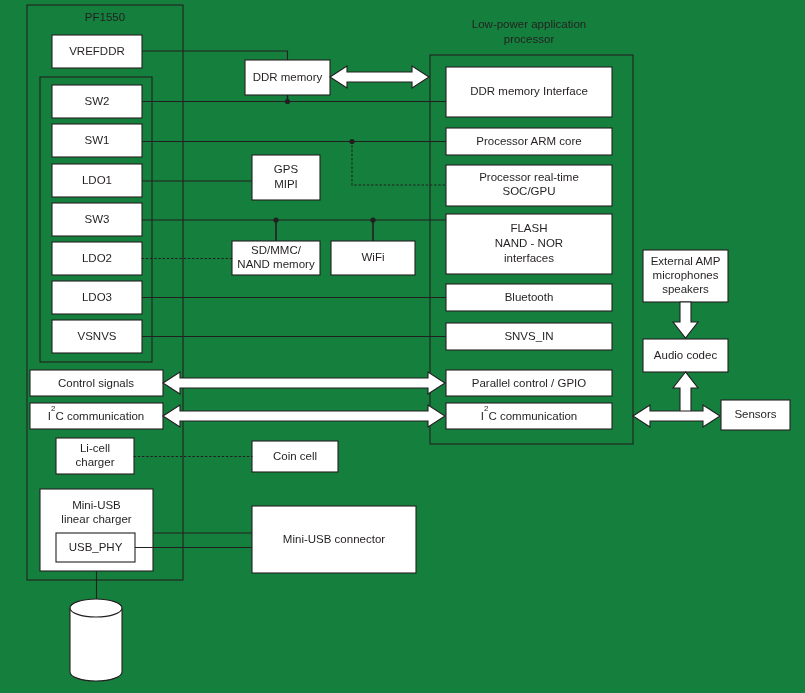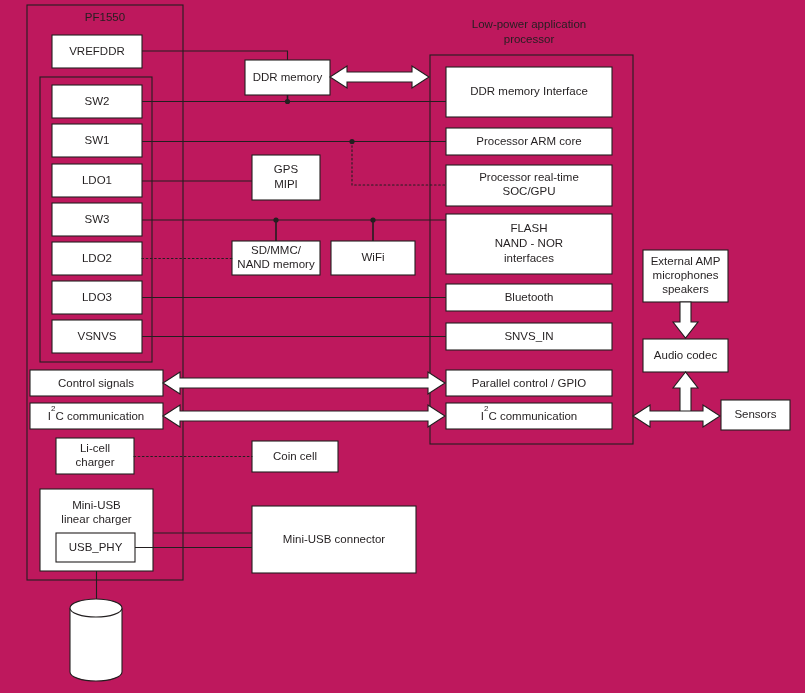--- a/index.html
+++ b/index.html
@@ -4,21 +4,21 @@
 <style>
   html, body {
     margin: 0;
     padding: 0;
     background: #ffffff;
   }
   #diagram-root {
     position: relative;
     width: 805px;
     height: 693px;
-    background: #be185d;
+    background: #15803d;
     font-family: "Liberation Sans", sans-serif;
     overflow: hidden;
   }
   svg#diagram-svg {
     position: absolute;
     top: 0;
     left: 0;
     width: 805px;
     height: 693px;
   }

